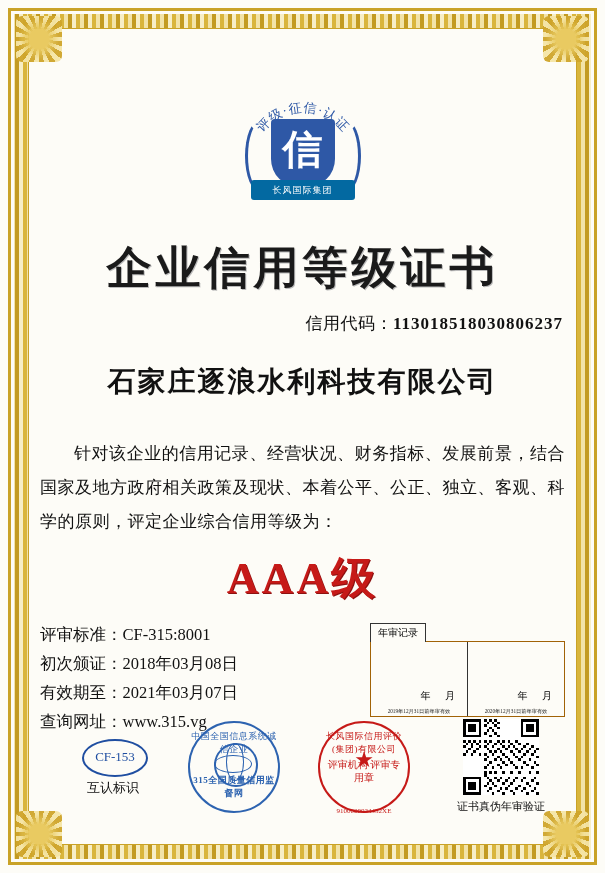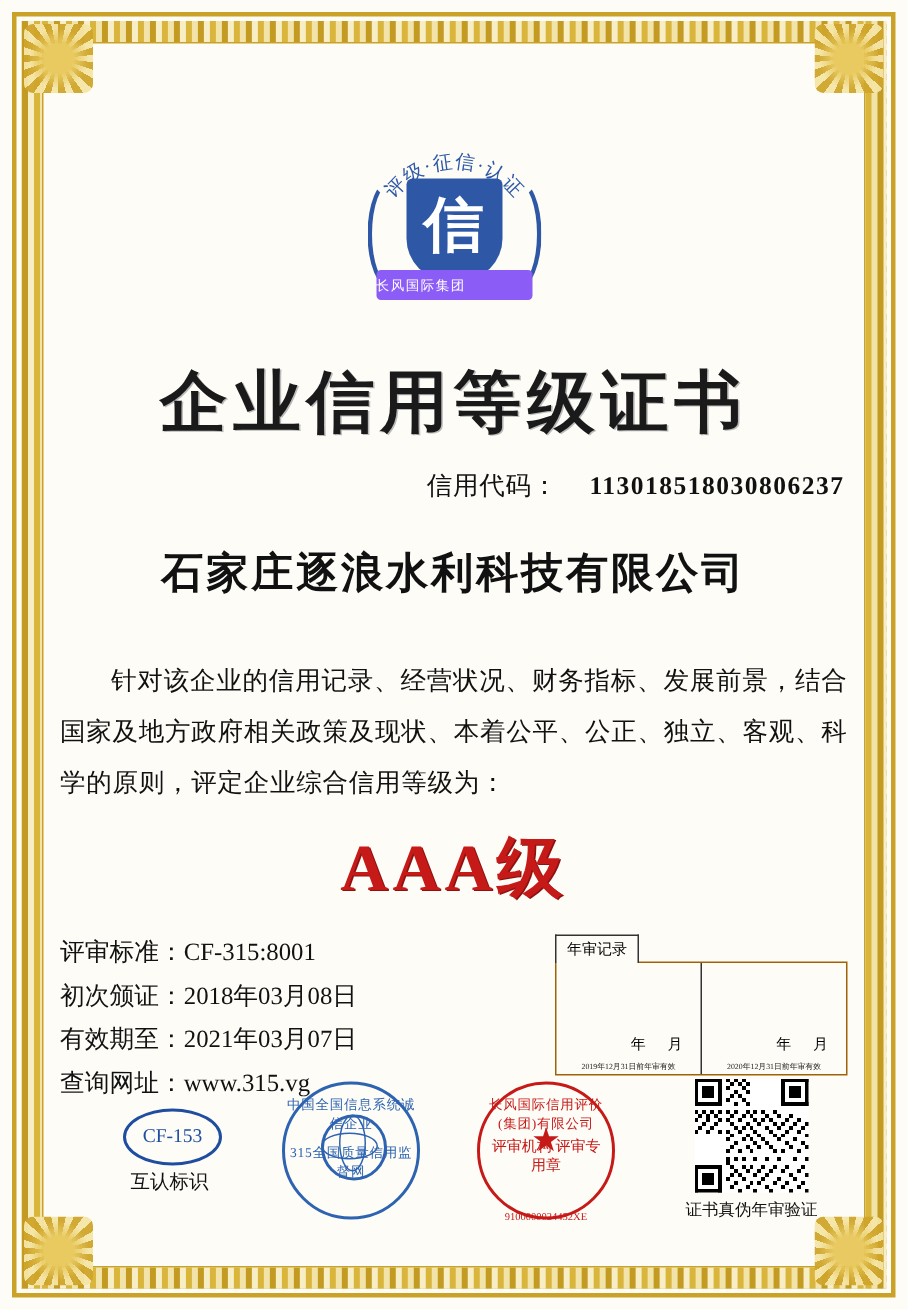--- a/index.html
+++ b/index.html
@@ -100,25 +100,25 @@
     text-align: center;
     font-family: "Liberation Serif", serif;
     font-weight: bold;
   }
   .emblem .ribbon {
     position: absolute;
     left: 14px;
     top: 88px;
     width: 104px;
     height: 20px;
-    background: #8b5cf6;
+    background: #0369a1;
     color: #fff;
     font-size: 9px;
     line-height: 20px;
-    text-align: left;
+    text-align: center;
     border-radius: 3px;
     letter-spacing: 1px;
   }
   .emblem .wreath-left, .emblem .wreath-right {
     position: absolute;
     top: 28px;
     width: 24px;
     height: 66px;
     border: 3px solid #2e58a6;
     border-radius: 50% / 50%;
@@ -142,21 +142,20 @@
     text-align: right;
     font-size: 17px;
     margin-top: 14px;
     padding-right: 8px;
     color: #111;
     letter-spacing: 0.5px;
   }
   .credit-code .code-num {
     font-weight: bold;
     letter-spacing: 1px;
-    margin-left: 21px;
   }
 
   .company-name {
     text-align: center;
     font-size: 28px;
     font-weight: bold;
     letter-spacing: 2px;
     margin-top: 28px;
     color: #111;
   }
@@ -297,21 +296,21 @@
     color: #c61a18;
   }
   .seal-arc-top, .seal-arc-bottom {
     position: absolute;
     left: 0; right: 0;
     text-align: center;
     font-size: 9px;
     letter-spacing: 0.5px;
   }
   .seal-arc-top { top: 7px; }
-  .seal-arc-bottom { bottom: 23px; }
+  .seal-arc-bottom { bottom: 11px; font-weight: bold; }
   .seal-center-star {
     position: absolute;
     left: 50%;
     top: 42%;
     transform: translate(-50%, -50%);
     font-size: 22px;
   }
   .seal-globe {
     position: absolute;
     left: 50%;

